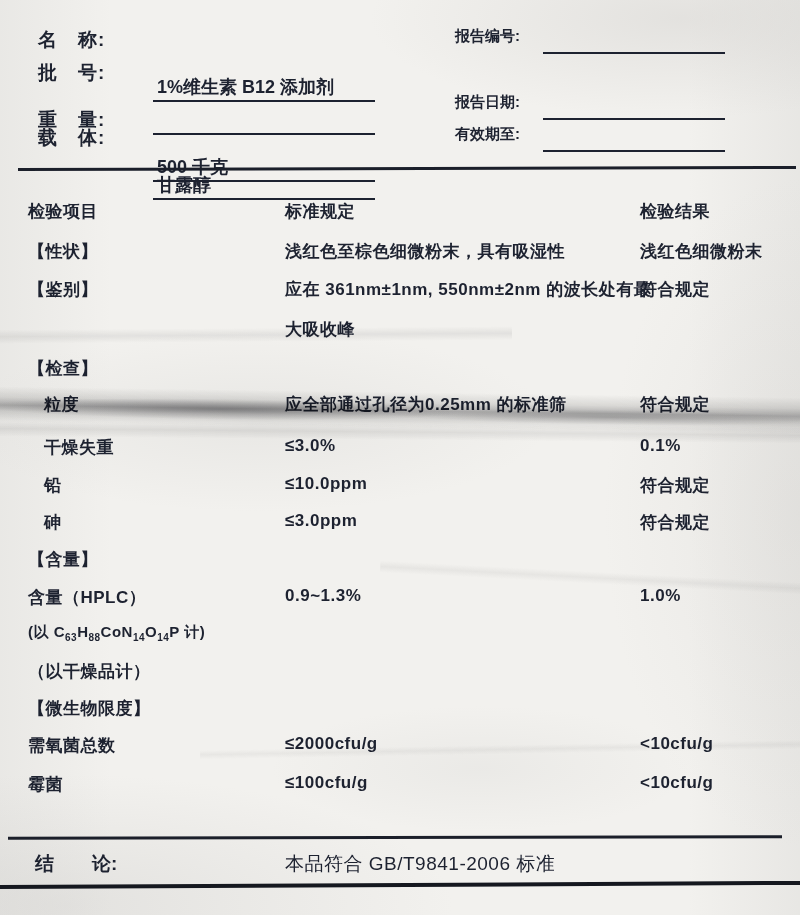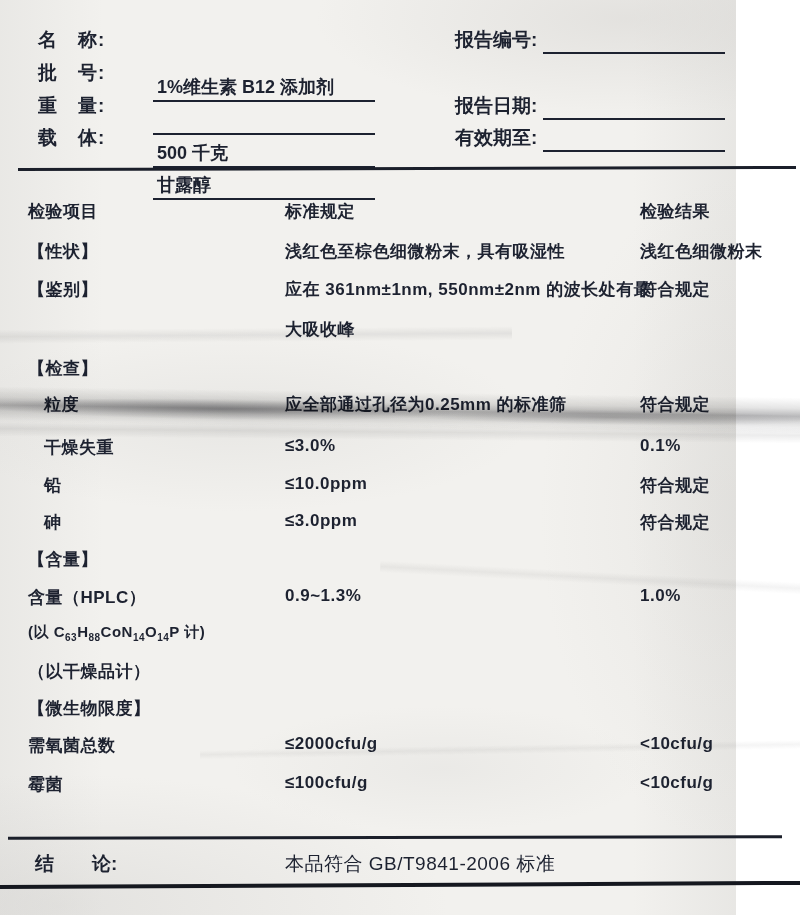--- a/index.html
+++ b/index.html
@@ -1,32 +1,32 @@
 <!DOCTYPE html>
 <html><head>
 <meta charset="utf-8">
 <style>
   html,body{margin:0;padding:0;}
   body{width:800px;height:915px;overflow:hidden;
        font-family:"Liberation Sans","DejaVu Sans",sans-serif;}
-  .paper{position:relative;width:736px;height:915px;color:#1d2230;
+  .paper{position:relative;width:800px;height:915px;color:#1d2230;
     background-color:#f2f1ee;
     background-image:
       radial-gradient(ellipse 500px 160px at 85% 2%, rgba(203,201,198,.38), transparent 62%),
       radial-gradient(ellipse 650px 220px at 8% 99%, rgba(192,191,189,.30), transparent 60%),
       radial-gradient(ellipse 280px 480px at 100% 56%, rgba(200,198,195,.22), transparent 70%),
       radial-gradient(ellipse 420px 130px at 32% 46%, rgba(186,186,184,.18), transparent 70%),
       radial-gradient(ellipse 300px 90px at 60% 84%, rgba(190,190,188,.15), transparent 70%),
       linear-gradient(90deg, rgba(178,178,176,.14), rgba(255,255,255,0) 14%, rgba(255,255,255,0) 86%, rgba(178,178,176,.16));
   }
   .row{position:absolute;left:0;width:100%;height:30px;}
   .lbl{position:absolute;left:38px;font-size:19px;font-weight:700;letter-spacing:1px;white-space:pre;}
   .val{position:absolute;left:153px;width:218px;height:25px;border-bottom:2px solid #1d2230;
        font-size:18px;font-weight:700;padding-left:4px;white-space:nowrap;margin-top:48px;}
-  .rlbl{position:absolute;left:455px;font-size:19px;font-weight:700;white-space:pre;}
+  .rlbl{position:absolute;left:455px;font-size:15px;font-weight:700;white-space:pre;}
   .rval{position:absolute;left:543px;width:178px;height:25px;border-bottom:2px solid #1d2230;
         font-size:18px;font-weight:700;padding-left:4px;white-space:nowrap;}
   .divider{position:absolute;top:167px;left:18px;width:778px;height:3px;background:#1b1f2a;
            transform:rotate(-0.15deg);}
   .trow{position:absolute;left:0;width:100%;height:26px;font-size:17px;font-weight:700;}
   .c1{position:absolute;left:28px;white-space:nowrap;letter-spacing:.5px;}
   .c1.ind{left:44px;}
   .c2{position:absolute;left:285px;white-space:nowrap;letter-spacing:.5px;}
   .c3{position:absolute;left:640px;white-space:nowrap;letter-spacing:.5px;text-align:center;}
   .formula{font-size:15px;}
@@ -58,21 +58,21 @@
 <div class="paper">
 
   <div class="row" style="top:27px">
     <span class="lbl">名　称:</span>
     <span class="val">1%维生素 B12 添加剂</span>
   </div>
   <div class="row" style="top:60px">
     <span class="lbl">批　号:</span>
     <span class="val"></span>
   </div>
-  <div class="row" style="top:93px">
+  <div class="row" style="top:107px">
     <span class="lbl">重　量:</span>
     <span class="val">500 千克</span>
   </div>
   <div class="row" style="top:125px">
     <span class="lbl">载　体:</span>
     <span class="val">甘露醇</span>
   </div>
 
   <div class="row" style="top:27px">
     <span class="rlbl">报告编号:</span>

